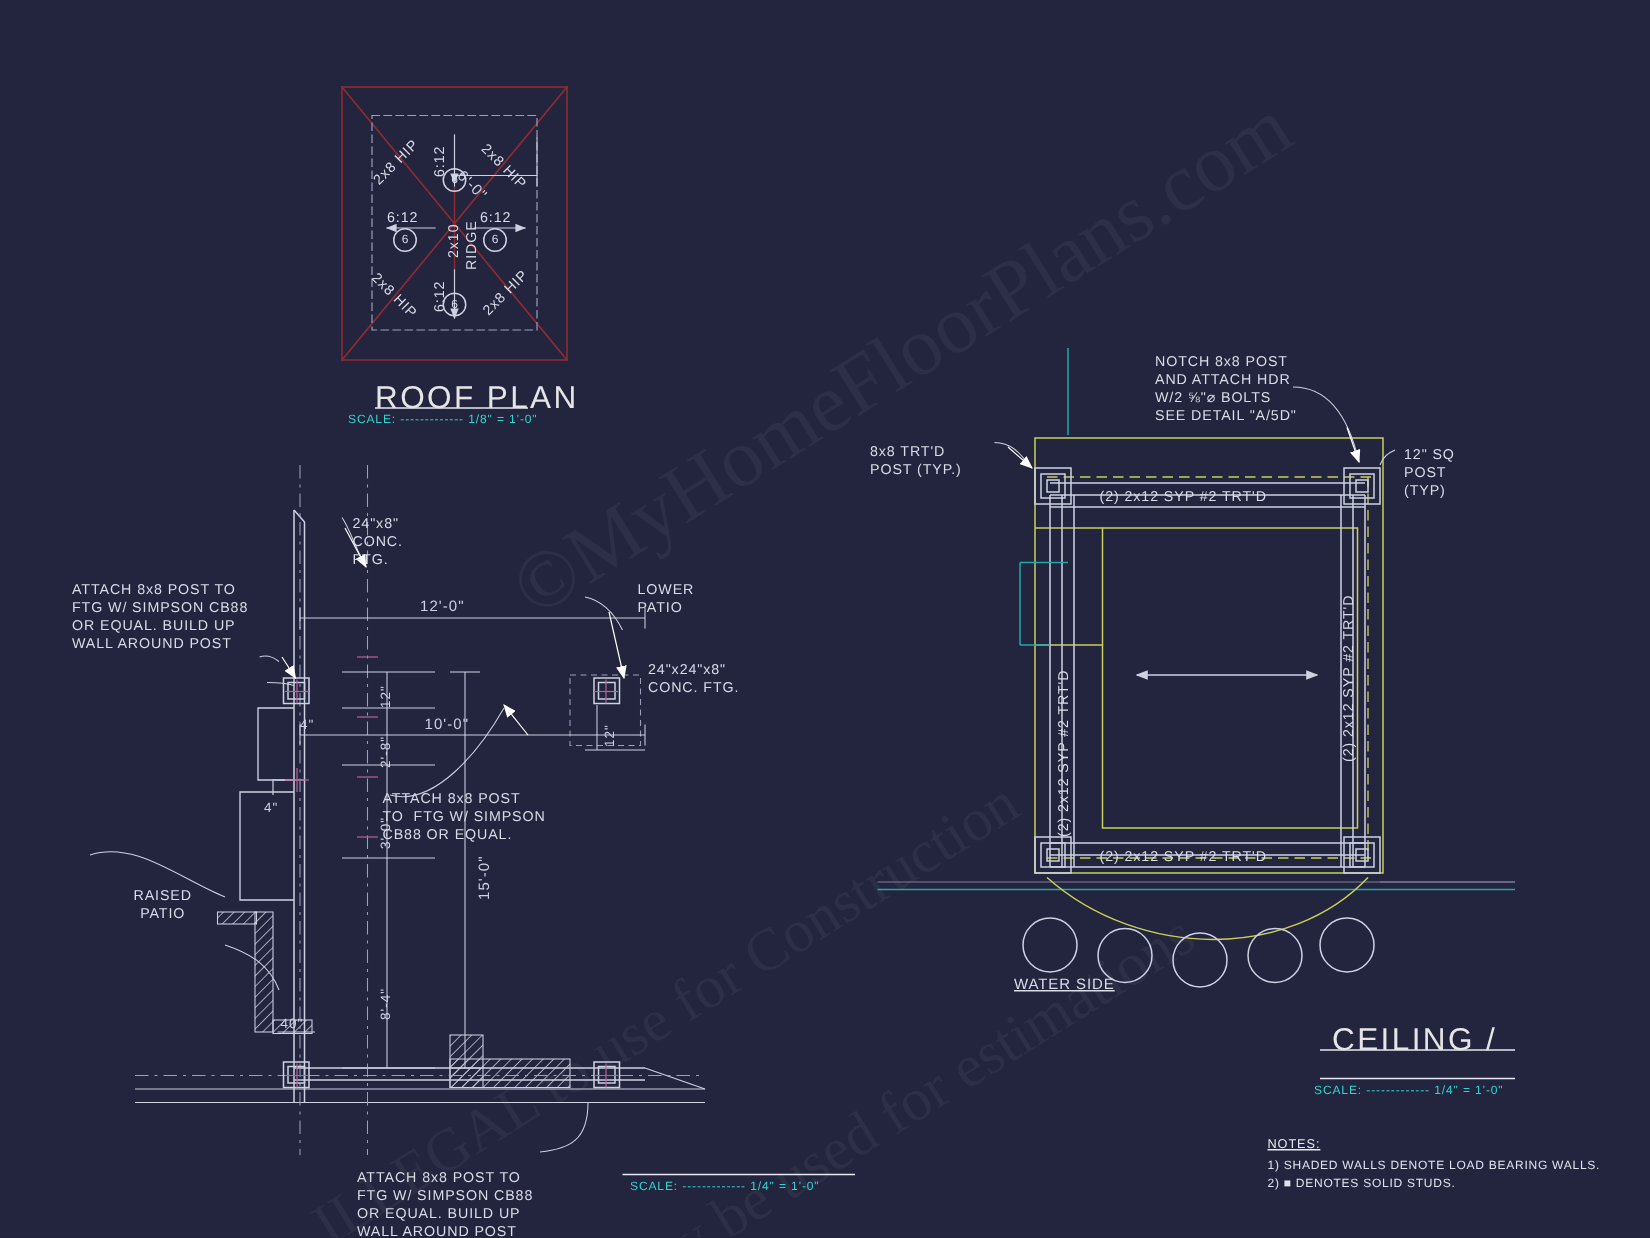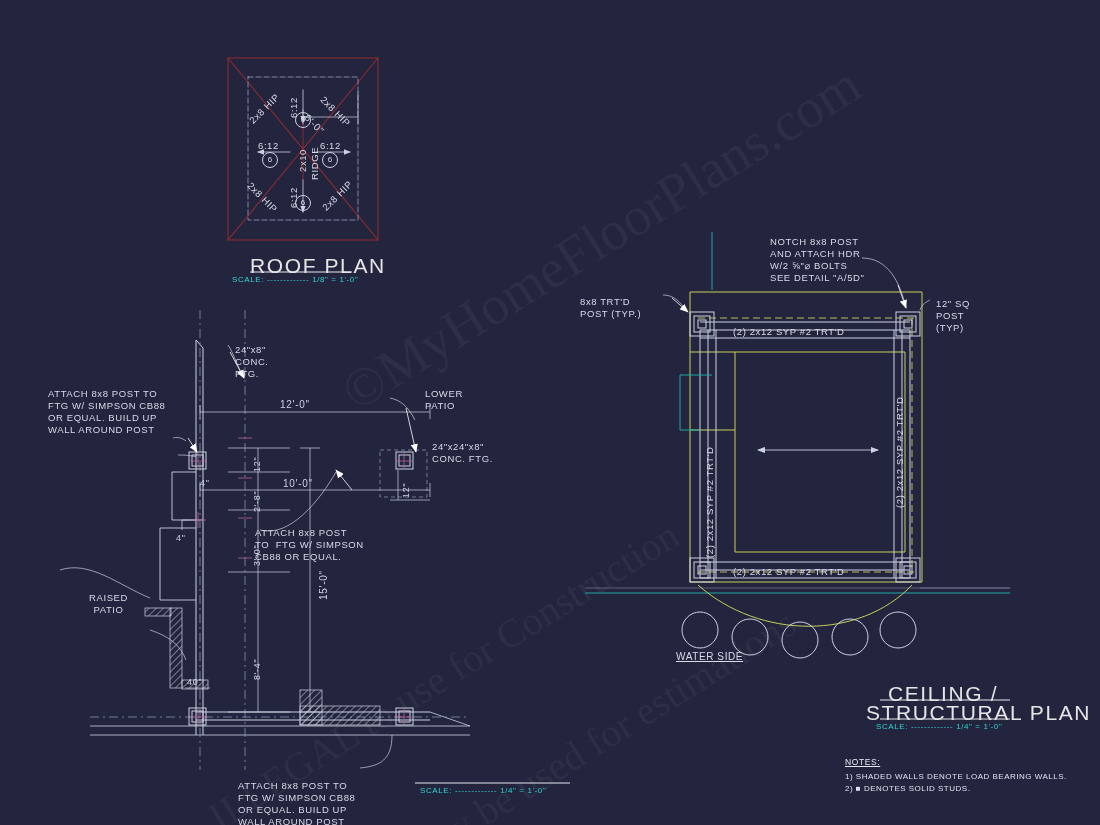--- a/index.html
+++ b/index.html
@@ -333,20 +333,19 @@
 
   <div class="lbl" style="left:733px;top:326px;">(2) 2x12 SYP #2 TRT'D</div>
   <div class="lbl" style="left:733px;top:566px;">(2) 2x12 SYP #2 TRT'D</div>
   <div class="lbl rot90" style="left:704px;top:558px;">(2) 2x12 SYP #2 TRT'D</div>
   <div class="lbl rot90" style="left:894px;top:508px;">(2) 2x12 SYP #2 TRT'D</div>
 
 
   <div class="lbl" style="left:676px;top:651px;font-size:10px;text-decoration:underline;">WATER SIDE</div>
 
   <div class="ttl" style="left:888px;top:682px;">CEILING /</div>
-  <div class="ttl" style="left:866px;top:701px;">STRUCTURAL PLAN</div>
   <div class="scl" style="left:876px;top:722px;">SCALE: ------------- 1/4" = 1'-0"</div>
 
   <div class="notehd" style="left:845px;top:757px;">NOTES:</div>
   <div class="note" style="left:845px;top:772px;">1) SHADED WALLS DENOTE LOAD BEARING WALLS.</div>
   <div class="note" style="left:845px;top:784px;">2) ■ DENOTES SOLID STUDS.</div>
 
 </div>
 
 </body></html>

